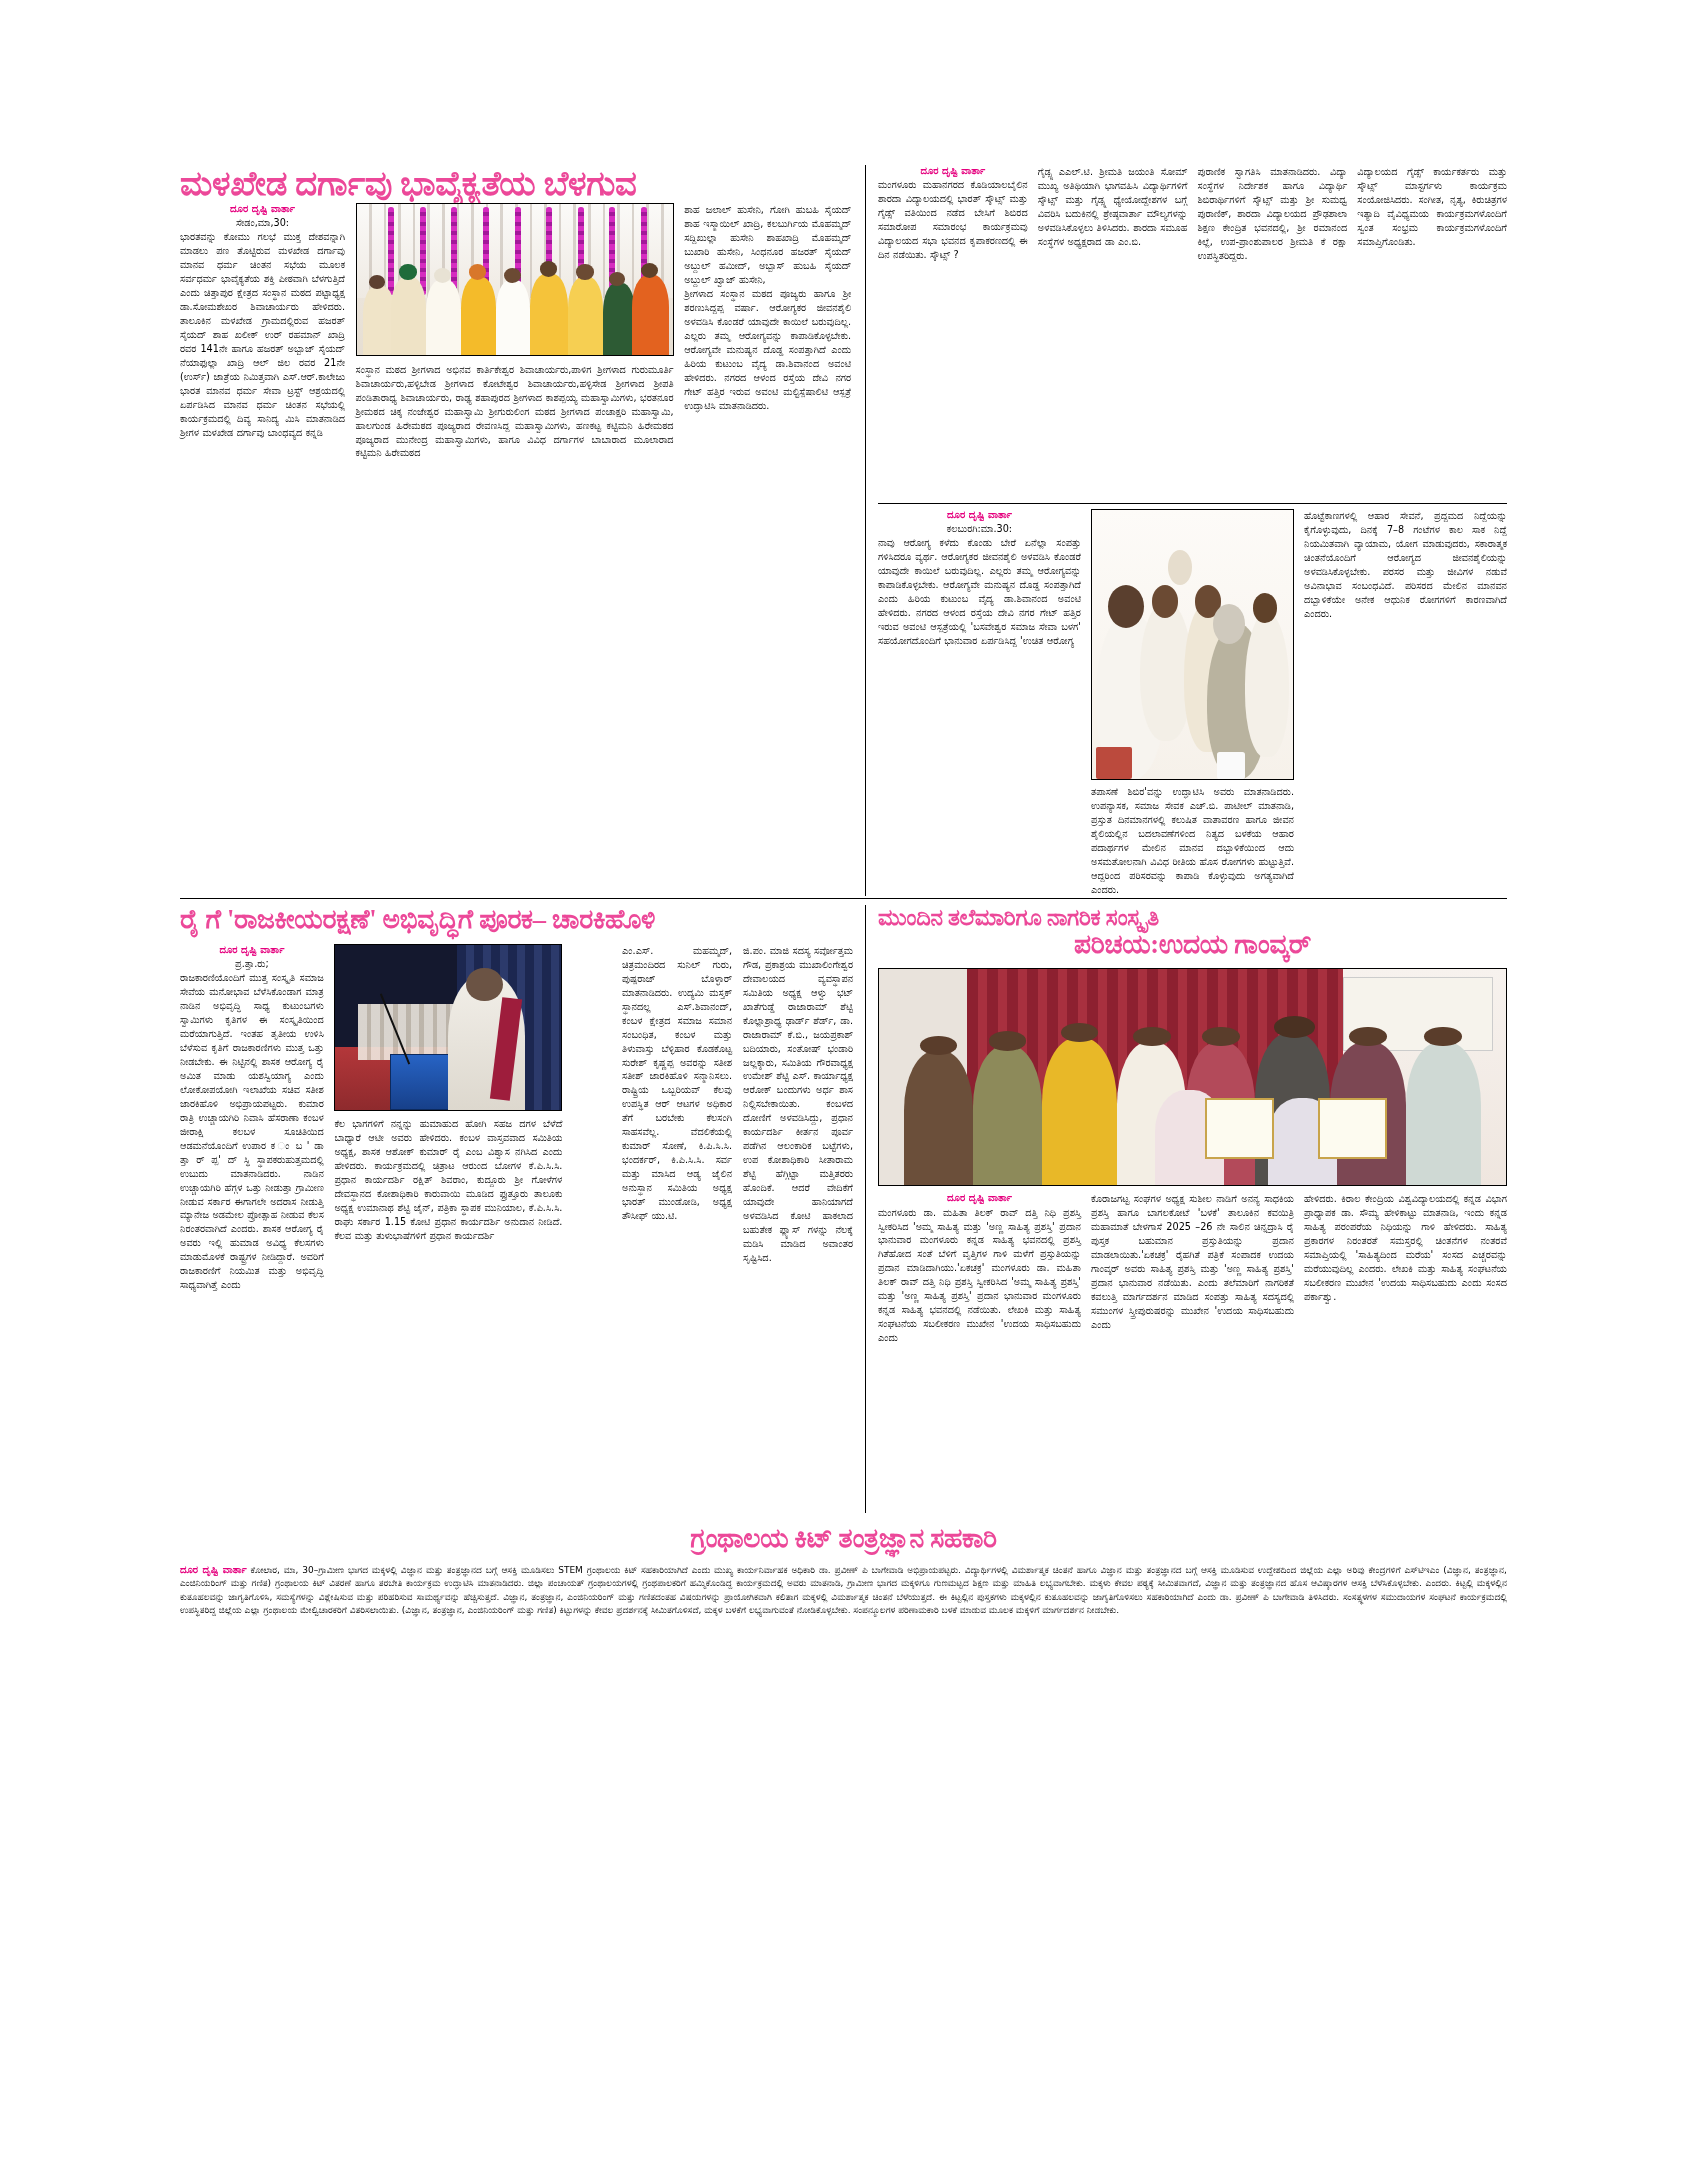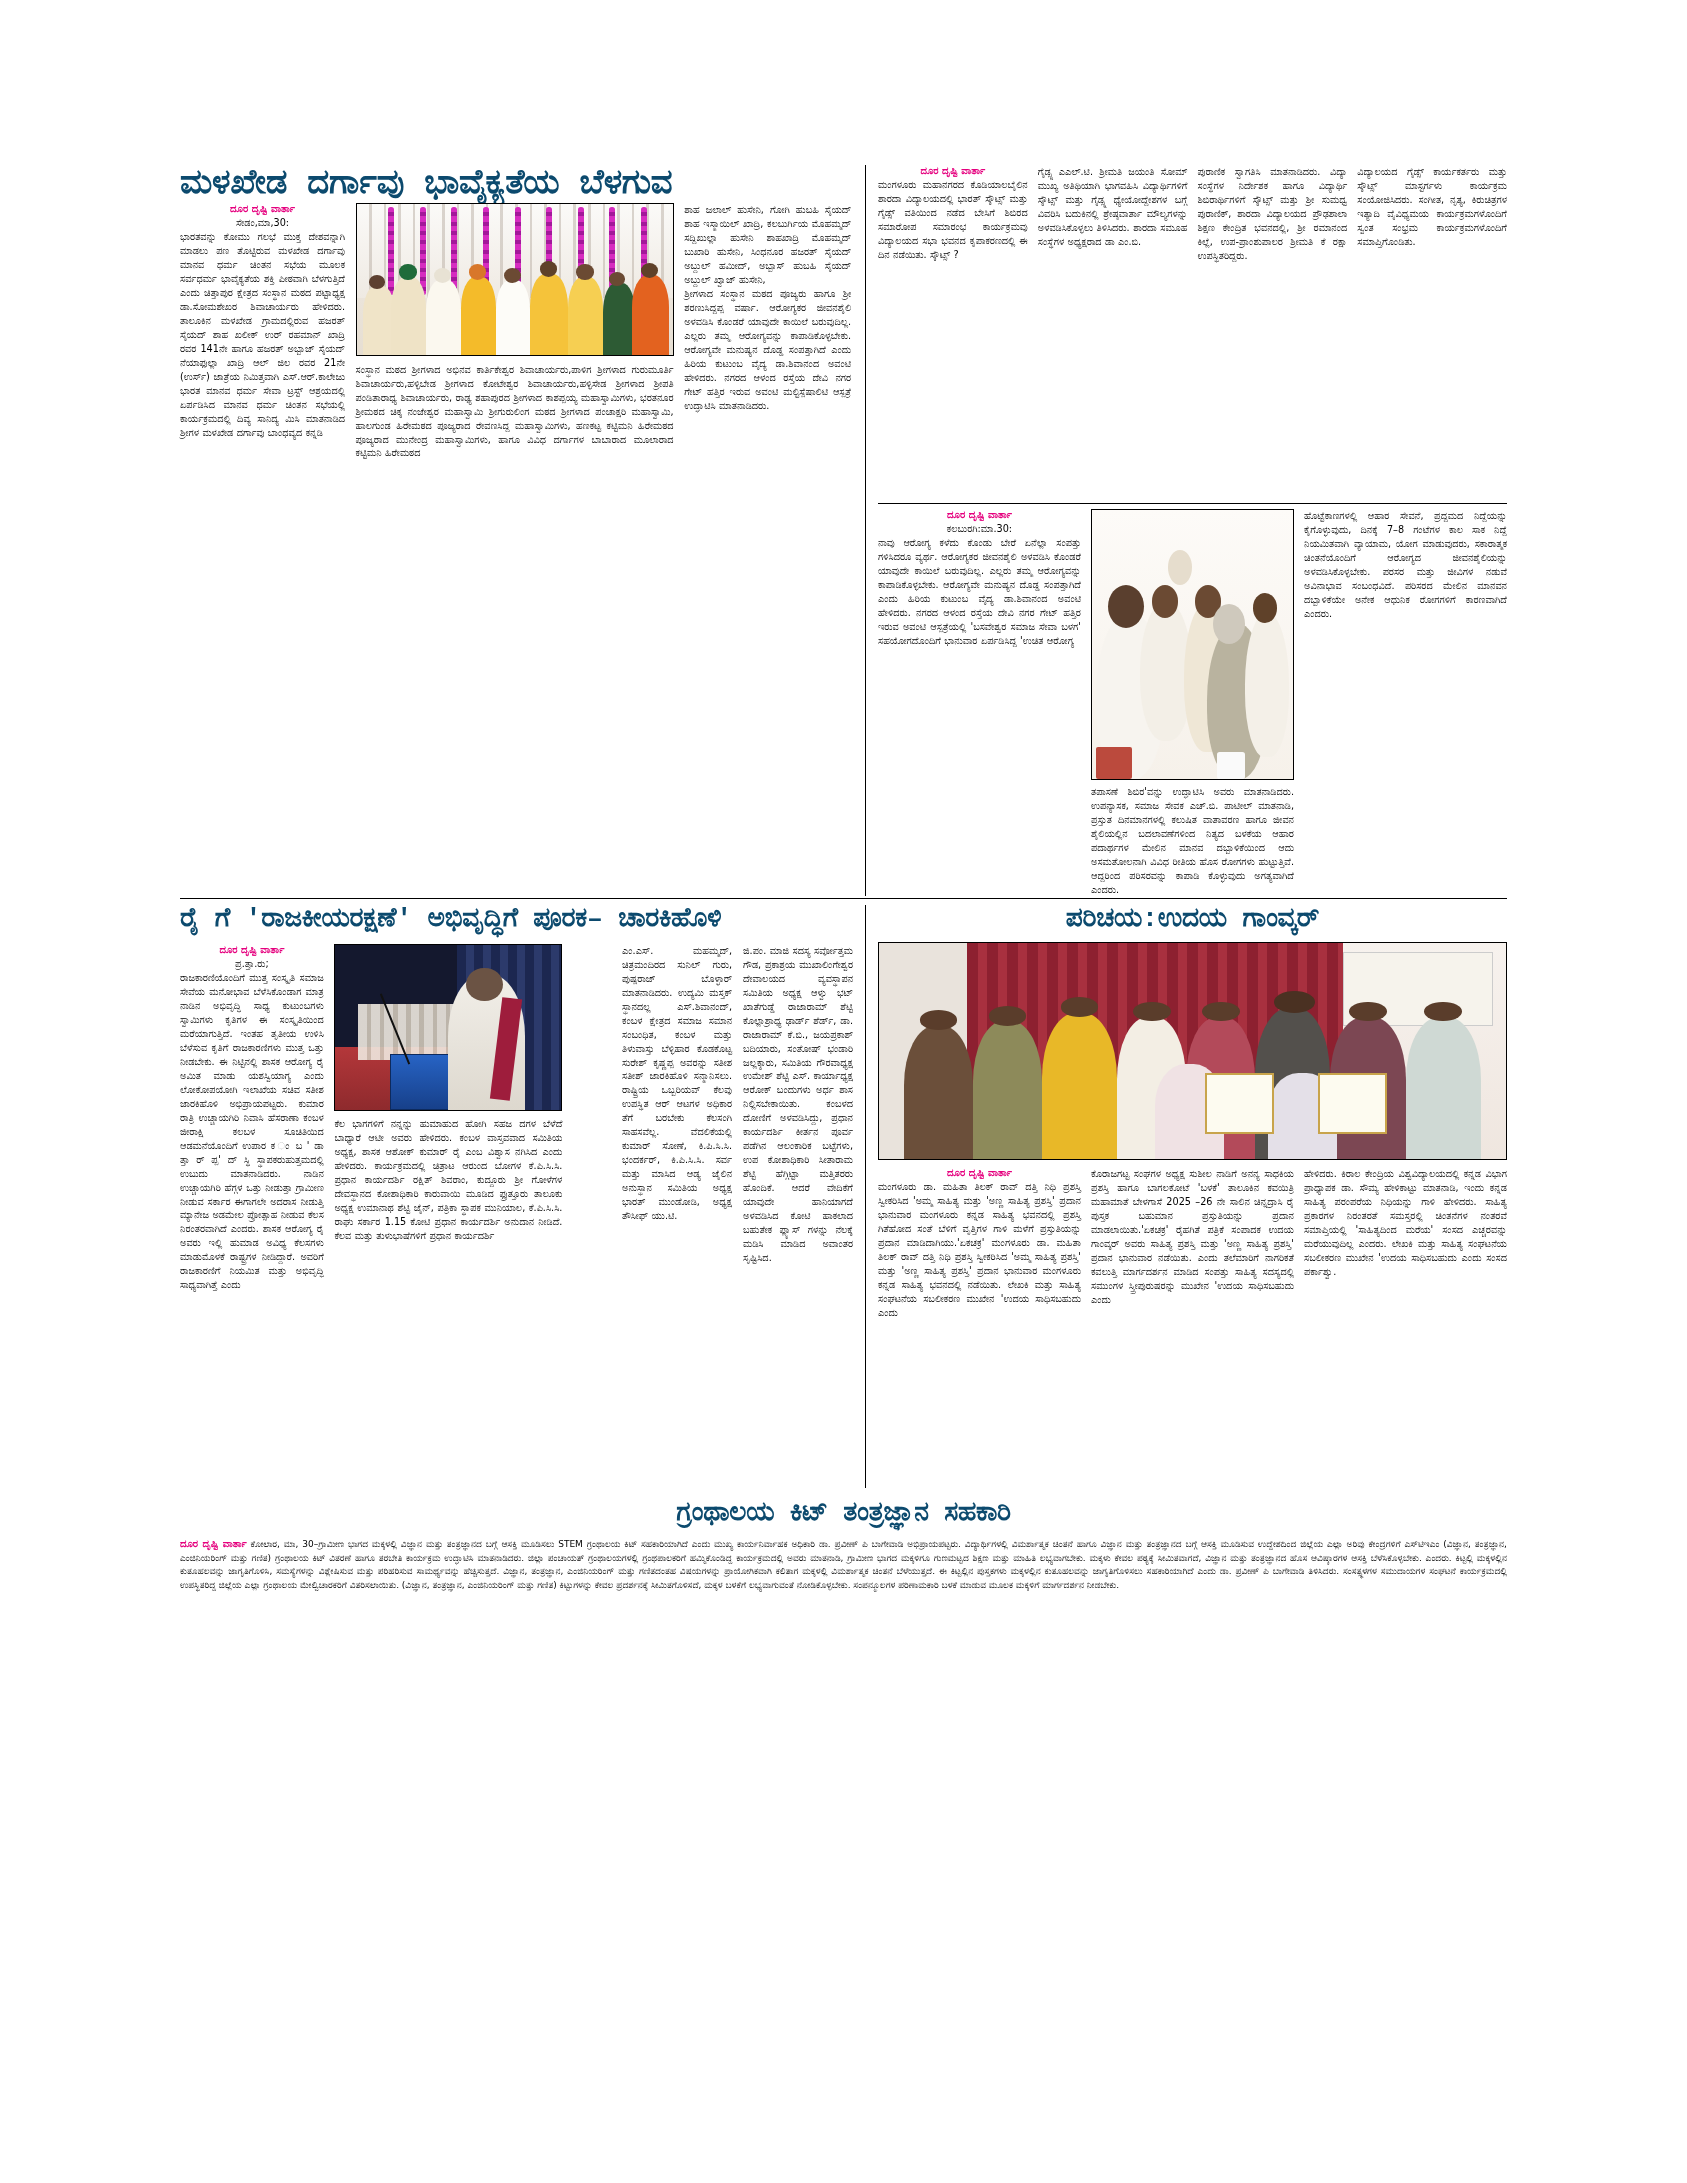--- a/index.html
+++ b/index.html
@@ -55,24 +55,24 @@
     width: 30%;
     text-align: right;
     font-family: "Liberation Serif", serif;
     font-size: 15px;
     font-weight: bold;
     padding-right: 13.2px;
   }
 
   
   .hl {
-    font-family: Liberation Mono, monospace;
+    font-family: Liberation Serif, serif;
     font-weight: bold;
     line-height: 1.12;
-    color: #0c4a6e;
+    color: #ec4899;
     letter-spacing: -0.3px;
   }
   .hl-xl { font-size: 34px; }
   .hl-lg { font-size: 26.5px; }
   .hl-md { font-size: 22.5px; }
 
   .byline {
     color: #e5007e;
     font-family: "DejaVu Sans", sans-serif;
     font-weight: bold;
@@ -335,20 +335,21 @@
               <div class="body-txt">ಎಂ.ಎಸ್. ಮಹಮ್ಮದ್, ಚಿತ್ರಮಂದಿರದ ಸುನಿಲ್ ಗುರು, ಪುಷ್ಪರಾಜ್ ಬೊಳ್ಳಾರ್ ಮಾತನಾಡಿದರು. ಉದ್ಯಮಿ ಮಸ್ತಕ್ ಸ್ಥಾನದಲ್ಲ ಎಸ್.ಶಿವಾನಂದ್, ಕಂಬಳ ಕ್ಷೇತ್ರದ ಸಮಾಜ ಸಮಾನ ಸಂಬಂಧಿತ, ಕಂಬಳ ಮತ್ತು ತಿಳುವಾಸ್ತು ಬೆಳ್ಳಿಹಾರ ಕೊಡಕೊಟ್ಟ ಸುರೇಶ್ ಕೃಷ್ಣಪ್ಪ ಅವರನ್ನು ಸತೀಶ ಸತೀಶ್ ಜಾರಕಿಹೊಳಿ ಸನ್ಮಾನಿಸಲು. ರಾಷ್ಟ್ರಿಯ ಒಬ್ಬರಿಯವ್ ಕೆಲವು ಉಪಸ್ಥಿತ ಆರ್ ಆಟಗಳ ಅಧಿಕಾರ ತೆಗೆ ಬರಬೇಕು ಕೆಲಸಂಗಿ ಸಾಹಸವೆಲ್ಲ. ವೆದಲಿಕೆಯಲ್ಲಿ ಕುಮಾರ್ ಸೋಣೆ, ಕಿ.ಪಿ.ಸಿ.ಸಿ. ಭಂದರ್ಕರ್, ಕಿ.ಪಿ.ಸಿ.ಸಿ. ಸರ್ವ ಮತ್ತು ಮಾಸಿದ ಆಡ್ಯ ಜೈಲಿನ ಅನುಸ್ಥಾನ ಸಮಿತಿಯ ಅಧ್ಯಕ್ಷ ಭಾರತ್ ಮುಂಡೋಡಿ, ಅಧ್ಯಕ್ಷ ತೌಸೀಫ್ ಯು.ಟಿ.</div>
             </div>
           <div style="flex:1">
               <div class="body-txt">ಜಿ.ಪಂ. ಮಾಜಿ ಸದಸ್ಯ ಸರ್ವೋತ್ತಮ ಗೌಡ, ಪ್ರಕಾಶ್ರಯ ಮುಖಾಲಿಂಗೇಶ್ವರ ದೇವಾಲಯದ ವ್ಯವಸ್ಥಾಪನ ಸಮಿತಿಯ ಅಧ್ಯಕ್ಷ ಆಳ್ವು ಭಟ್ ಖಾತೆಗುಡ್ಡೆ ರಾಜಾರಾಮ್ ಶೆಟ್ಟಿ ಕೊಲ್ಲಾಶ್ರಾಧ್ಯ ಢಾರ್ಡ್ ಶೆರ್ಡ್, ಡಾ. ರಾಜಾರಾಮ್ ಕೆ.ಬಿ., ಜಯಪ್ರಕಾಶ್ ಬದಿಯಾರು, ಸಂತೋಷ್ ಭಂಡಾರಿ ಜಲ್ಲಕ್ಕಾರು, ಸಮಿತಿಯ ಗೌರವಾಧ್ಯಕ್ಷ ಉಮೇಶ್ ಶೆಟ್ಟಿ ಎಸ್. ಕಾರ್ಯಾಧ್ಯಕ್ಷ ಆರೋಕ್ ಬಂದುಗಳು ಅರ್ಧ ಶಾಸ ನಿಲ್ಲಿಸಬೇಕಾಯಿತು. ಕಂಬಳದ ದೋಣಿಗೆ ಅಳವಡಿಸಿದ್ದು, ಪ್ರಧಾನ ಕಾರ್ಯದರ್ಶಿ ಕೀರ್ತನ ಪೂರ್ವ ಪಡೆಗಿನ ಆಲಂಕಾರಿಕ ಬಟ್ಟೆಗಳು, ಉಪ ಕೋಶಾಧಿಕಾರಿ ಸೀತಾರಾಮ ಶೆಟ್ಟಿ ಹೆಗ್ಗಿಟ್ಟಾ ಮತ್ತಿತರರು ಹೊಂದಿಕೆ. ಆದರೆ ವೇದಿಕೆಗೆ ಯಾವುದೇ ಹಾನಿಯಾಗದೆ ಅಳವಡಿಸಿದ ಕೋಟಿ ಹಾಕಲಾದ ಬಹುತೇಕ ಪ್ಲ್ಯಾಸ್ ಗಳನ್ನು ನೆಲಕ್ಕೆ ಮಡಿಸಿ ಮಾಡಿದ ಅವಾಂತರ ಸೃಷ್ಟಿಸಿದ.</div>
             </div>
         </div>
       </div>
     </div>
 
     <div class="top-right">
+      <div class="hl hl-md">ಮುಂದಿನ ತಲೆಮಾರಿಗೂ ನಾಗರಿಕ ಸಂಸ್ಕೃತಿ</div>
       <div class="hl hl-lg" style="text-align:center;margin-bottom:8px;">ಪರಿಚಯ:ಉದಯ ಗಾಂವ್ಕರ್</div>
 
       <div class="photo art-grp" style="height:218px; margin:0 0 6.6px 0;">
         <div class="ph-inner">
           <div class="wall"></div>
           <div class="gcurt"></div>
           <div style="position:absolute;right:2%;top:4%;width:24%;height:34%;background:#f6f3ec;border:0.7px solid #ccc;"></div>
           <div class="sari" style="left:4%;width:11%;height:62%;background:#6b4f3a;"></div>
           <div style="position:absolute;left:6.5%;bottom:60%;width:6%;height:9%;background:#5a3d2b;border-radius:50%;"></div>
           <div class="sari" style="left:15%;width:11%;height:64%;background:#8d8a5a;"></div>

